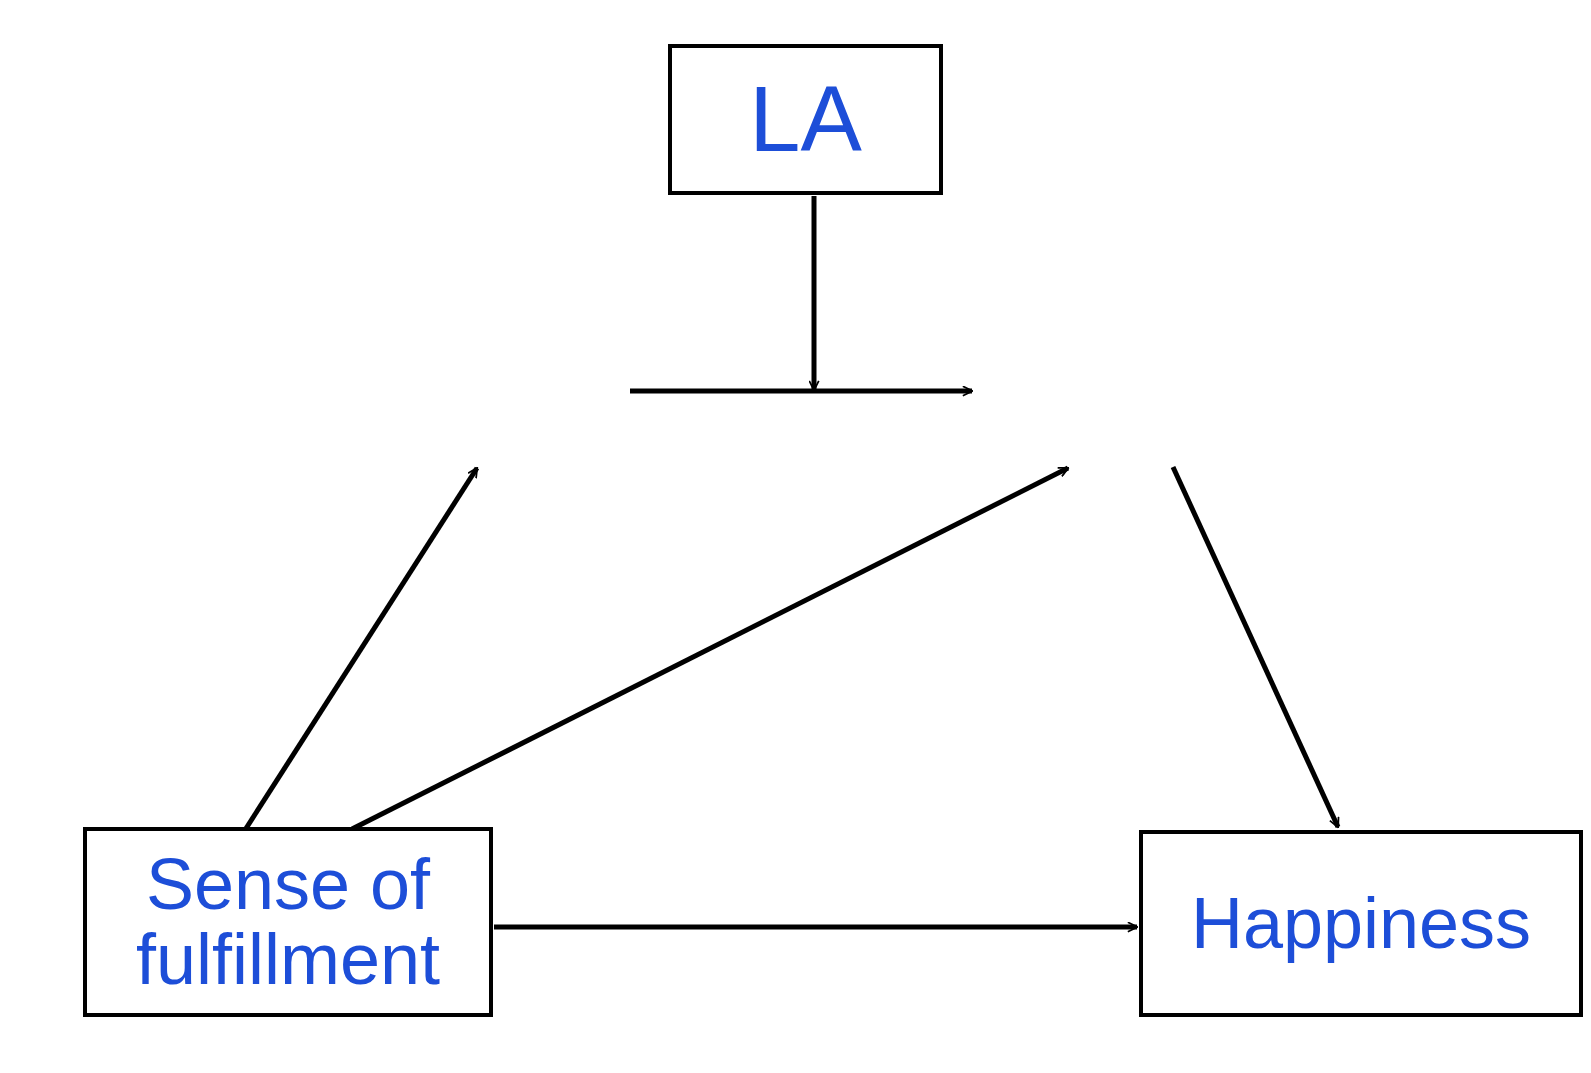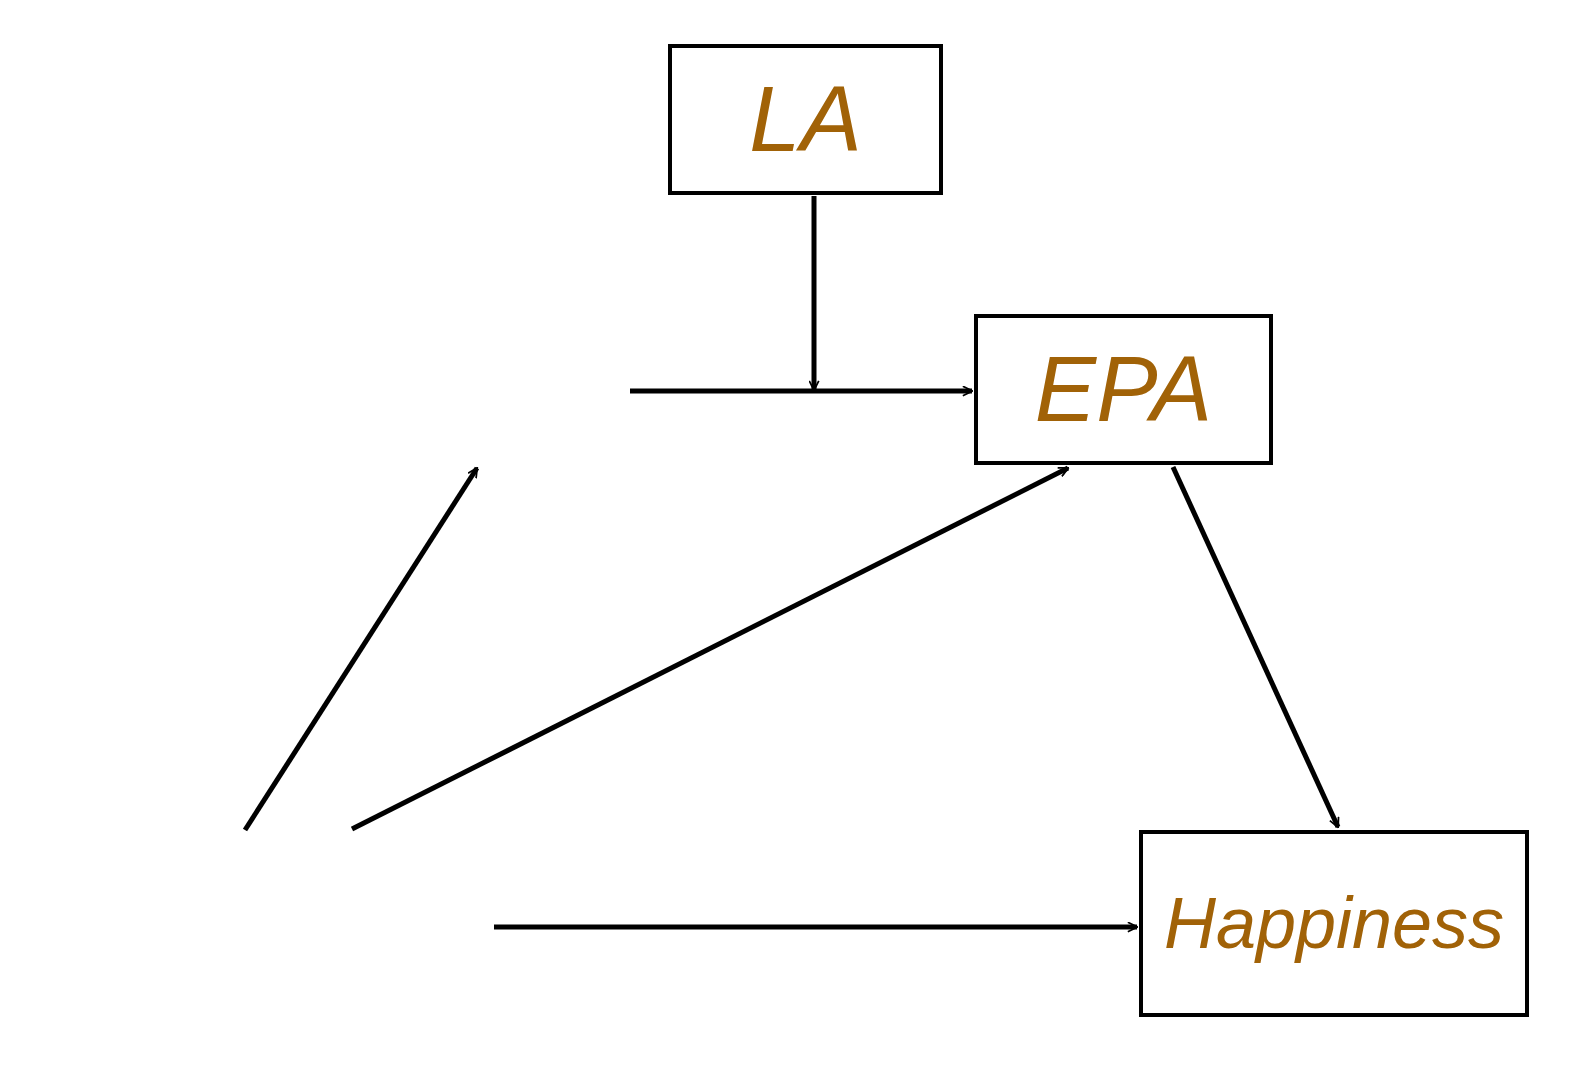--- a/index.html
+++ b/index.html
@@ -24,36 +24,35 @@
   }
   .node-box {
     position: absolute;
     box-sizing: border-box;
     background: #ffffff;
     border: 4px solid #000000;
     display: flex;
     align-items: center;
     justify-content: center;
     text-align: center;
-    color: #a16207;
+    color: #1d4ed8;
     line-height: 1.04;
     z-index: 3;
-    font-style: italic;
   }
   .node-label {
     display: block;
     white-space: pre-line;
     letter-spacing: 0px;
   }
   
   #node-la      { left: 668px;  top: 44px;  width: 275px; height: 151px; font-size: 92px; }
   #node-ala     { left: 330px;  top: 314px; width: 299px; height: 152px; font-size: 92px; }
   #node-epa     { left: 974px;  top: 314px; width: 299px; height: 151px; font-size: 92px; }
   #node-sense   { left: 83px;   top: 827px; width: 410px; height: 190px; font-size: 72px; }
-  #node-happy   { left: 1139px; top: 830px; width: 390px; height: 187px; font-size: 72px; }
+  #node-happy   { left: 1139px; top: 830px; width: 444px; height: 187px; font-size: 72px; }
 </style>
 </head>
 <body>
 
 <div id="diagram-root">
 
   <svg class="svg-layer" viewBox="0 0 1591 1073" xmlns="http://www.w3.org/2000/svg">
     <defs>
       <marker id="ah" viewBox="0 0 12 12" refX="10.5" refY="6" markerWidth="11" markerHeight="11" orient="auto-start-reverse" markerUnits="userSpaceOnUse">
         <path d="M 0.5 0.8 L 11 6 L 0.5 11.2" fill="none" stroke="#000000" stroke-width="1.9" stroke-linecap="butt" stroke-linejoin="miter"></path>
@@ -71,22 +70,23 @@
     <line x1="1173" y1="467" x2="1338" y2="827" stroke="#000000" stroke-width="5" marker-end="url(#ah)"></line>
 
     <line x1="494" y1="927" x2="1137" y2="927" stroke="#000000" stroke-width="5" marker-end="url(#ah)"></line>
   </svg>
 
   <div class="node-box" id="node-la">
     <span class="node-label">LA</span>
   </div>
 
 
-  <div class="node-box" id="node-epa">
-    <span class="node-label">EPA</span>
+
+  <div class="node-box" id="node-sense">
+    <span class="node-label">Sense of
+fulfillment</span>
   </div>
-
 
   <div class="node-box" id="node-happy">
     <span class="node-label">Happiness</span>
   </div>
 
 </div>
 
 </body></html>

